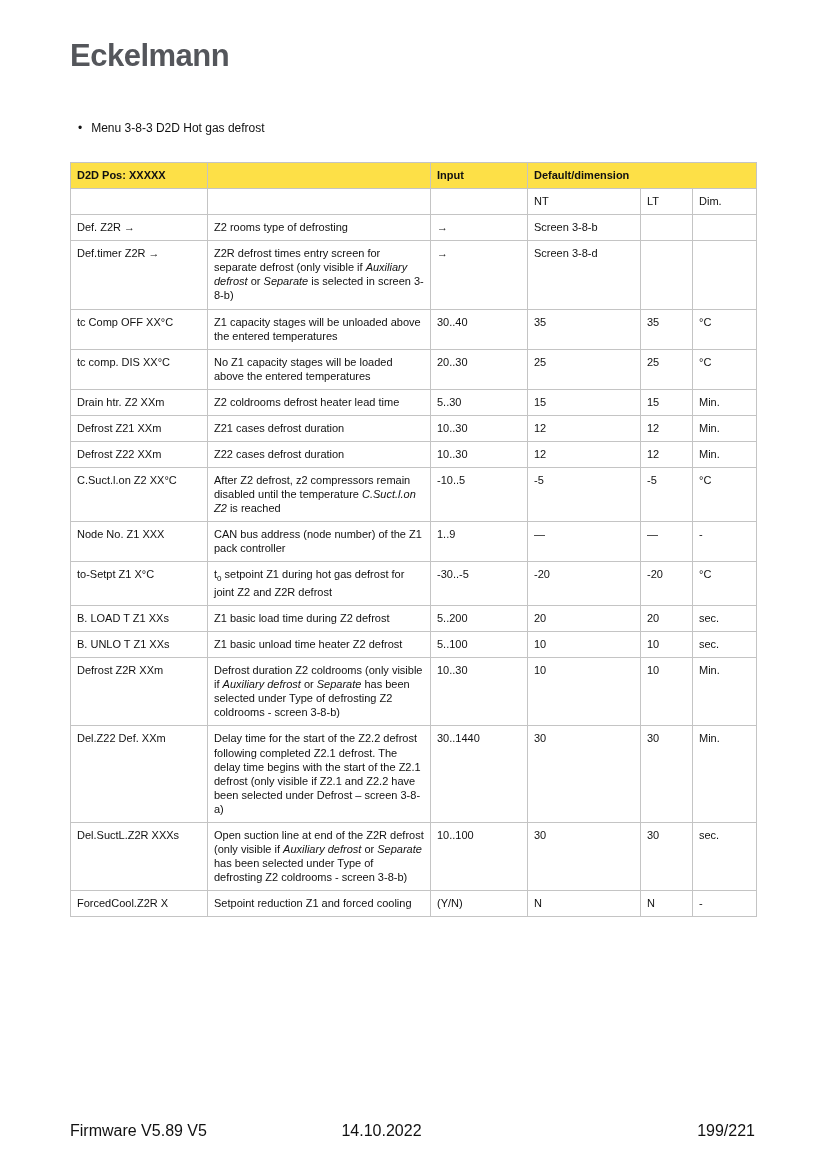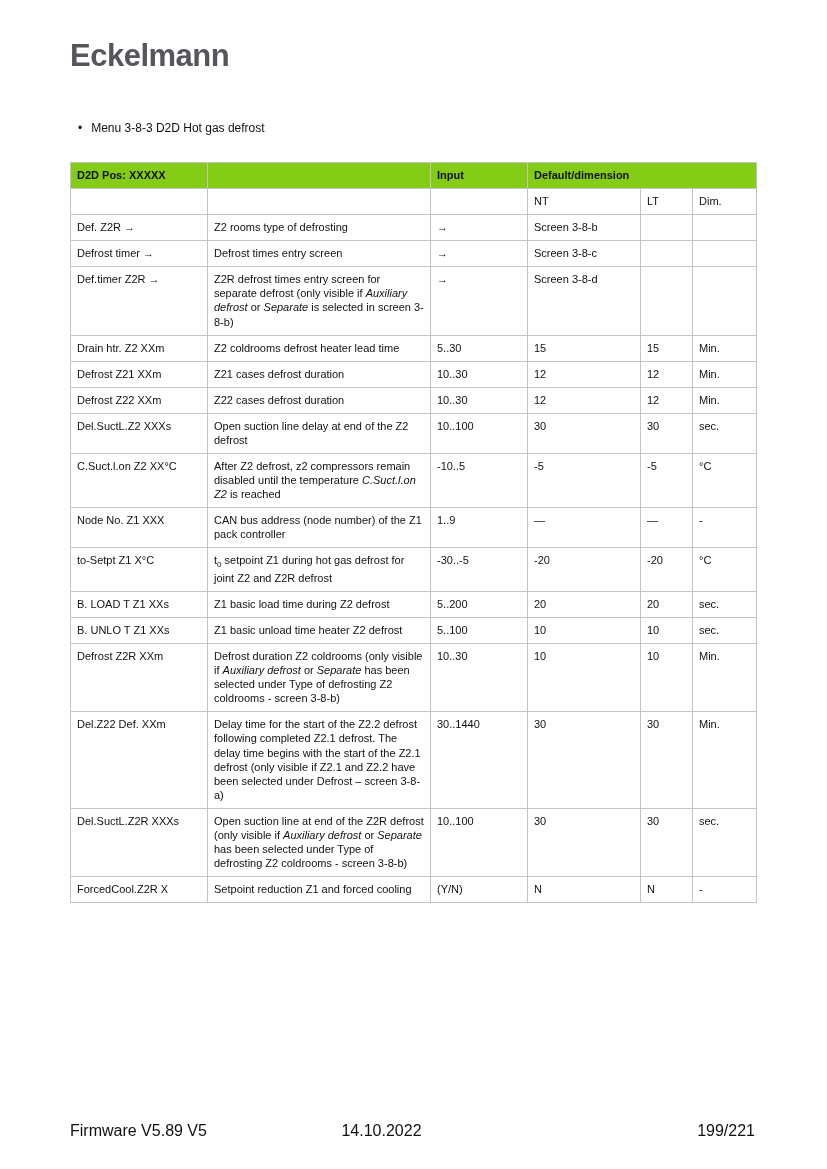--- a/index.html
+++ b/index.html
@@ -30,21 +30,21 @@
   table.params th, table.params td {
     border: 1px solid #c4c4c4;
     padding: 5px 6px 6px 6px;
     vertical-align: top;
     text-align: left;
     line-height: 1.28;
     font-weight: normal;
     word-wrap: break-word;
   }
   table.params tr.h1 th {
-    background: #84cc16;
+    background: #fde047;
     font-weight: bold;
     height: 25px;
   }
   table.params tr.h2 th {
     background: #ffffff;
     font-weight: normal;
     height: 26px;
     margin-top: 44px;
   }
   table.params td sub { font-size: 8px; }
@@ -93,34 +93,42 @@
   <tbody>
       <tr>
         <td>Def. Z2R →</td>
         <td><span>Z2 rooms type of defrosting</span></td>
         <td>→</td>
         <td>Screen 3-8-b</td>
         <td></td>
         <td></td>
       </tr>
       <tr>
-        <td>Defrost timer →</td>
-        <td><span>Defrost times entry screen</span></td>
-        <td>→</td>
-        <td>Screen 3-8-c</td>
-        <td></td>
-        <td></td>
-      </tr>
-      <tr>
         <td>Def.timer Z2R →</td>
         <td><span>Z2R defrost times entry screen for separate defrost (only visible if </span><span style="font-style: italic;">Auxiliary defrost</span><span> or </span><span style="font-style: italic;">Separate</span><span> is selected in screen 3-8-b)</span></td>
         <td>→</td>
         <td>Screen 3-8-d</td>
         <td></td>
         <td></td>
+      </tr>
+      <tr>
+        <td>tc Comp OFF XX°C</td>
+        <td><span>Z1 capacity stages will be unloaded above the entered temperatures</span></td>
+        <td>30..40</td>
+        <td>35</td>
+        <td>35</td>
+        <td>°C</td>
+      </tr>
+      <tr>
+        <td>tc comp. DIS XX°C</td>
+        <td><span>No Z1 capacity stages will be loaded above the entered temperatures</span></td>
+        <td>20..30</td>
+        <td>25</td>
+        <td>25</td>
+        <td>°C</td>
       </tr>
       <tr>
         <td>Drain htr. Z2 XXm</td>
         <td><span>Z2 coldrooms defrost heater lead time</span></td>
         <td>5..30</td>
         <td>15</td>
         <td>15</td>
         <td>Min.</td>
       </tr>
       <tr>
@@ -131,28 +139,20 @@
         <td>12</td>
         <td>Min.</td>
       </tr>
       <tr>
         <td>Defrost Z22 XXm</td>
         <td><span>Z22 cases defrost duration</span></td>
         <td>10..30</td>
         <td>12</td>
         <td>12</td>
         <td>Min.</td>
-      </tr>
-      <tr>
-        <td>Del.SuctL.Z2 XXXs</td>
-        <td><span>Open suction line delay at end of the Z2 defrost</span></td>
-        <td>10..100</td>
-        <td>30</td>
-        <td>30</td>
-        <td>sec.</td>
       </tr>
       <tr>
         <td>C.Suct.l.on Z2 XX°C</td>
         <td><span>After Z2 defrost, z2 compressors remain disabled until the temperature </span><span style="font-style: italic;">C.Suct.l.on Z2</span><span> is reached</span></td>
         <td>-10..5</td>
         <td>-5</td>
         <td>-5</td>
         <td>°C</td>
       </tr>
       <tr>

